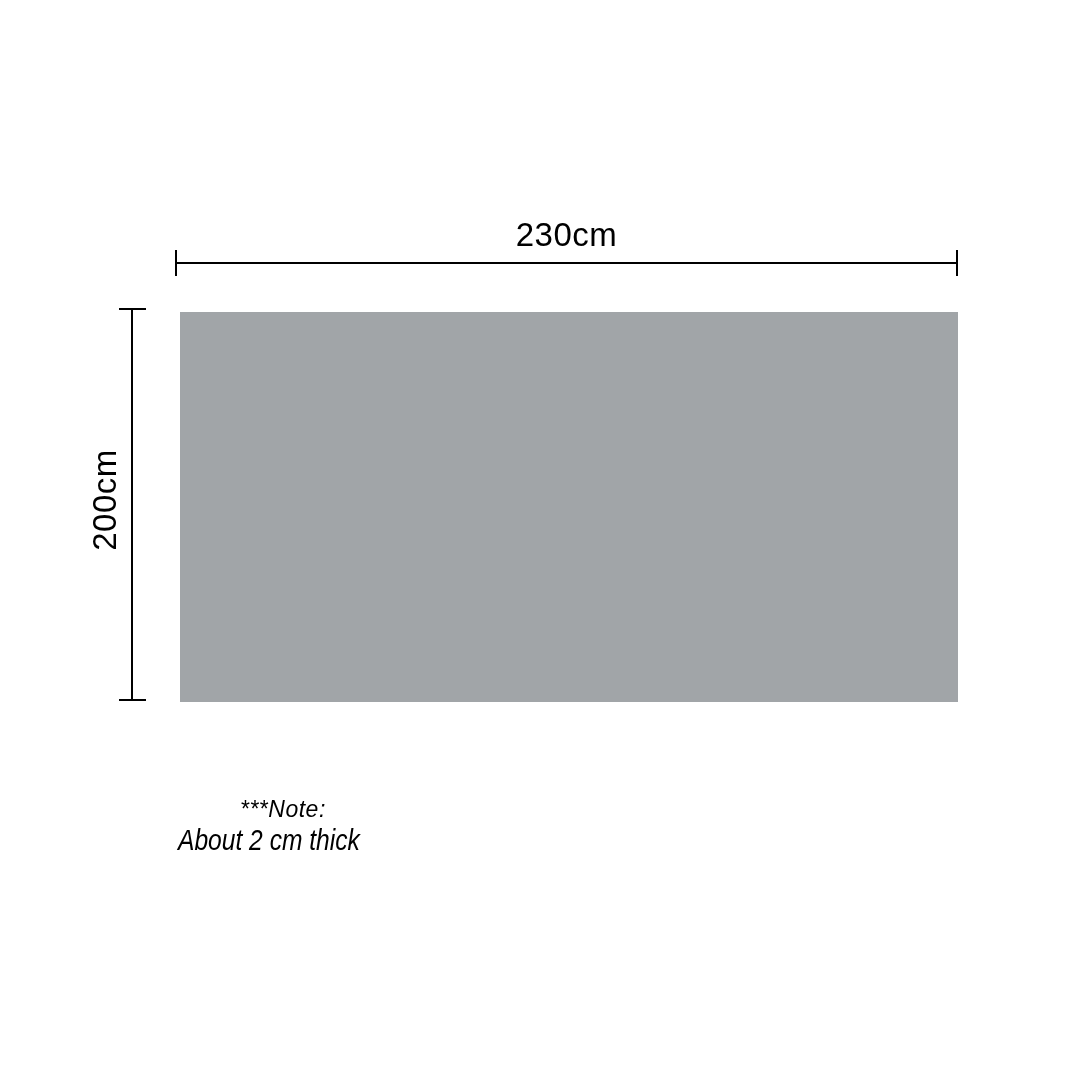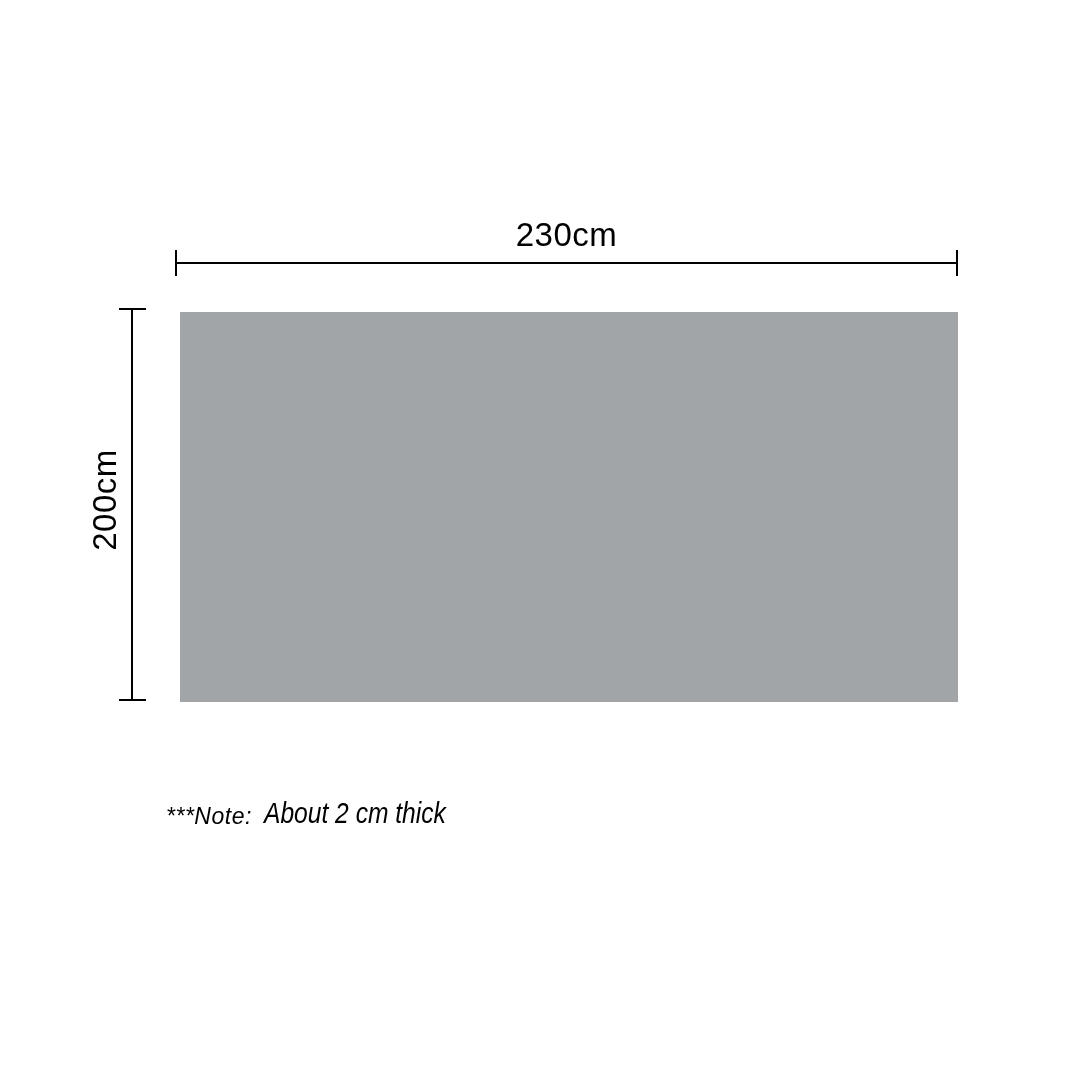--- a/index.html
+++ b/index.html
@@ -87,22 +87,23 @@
     line-height: 33px;
     letter-spacing: 0.5px;
   }
 
   
   .note {
     position: absolute;
     left: 166px;
     top: 796px;
     display: flex;
-    align-items: flex-end;
+    align-items: center;
     white-space: nowrap;
+    flex-direction: column;
   }
   .note-prefix {
     font-style: italic;
     font-size: 23px;
     letter-spacing: 0.5px;
   }
   .note-text {
     font-style: italic;
     font-size: 30px;
     margin-left: 12px;

